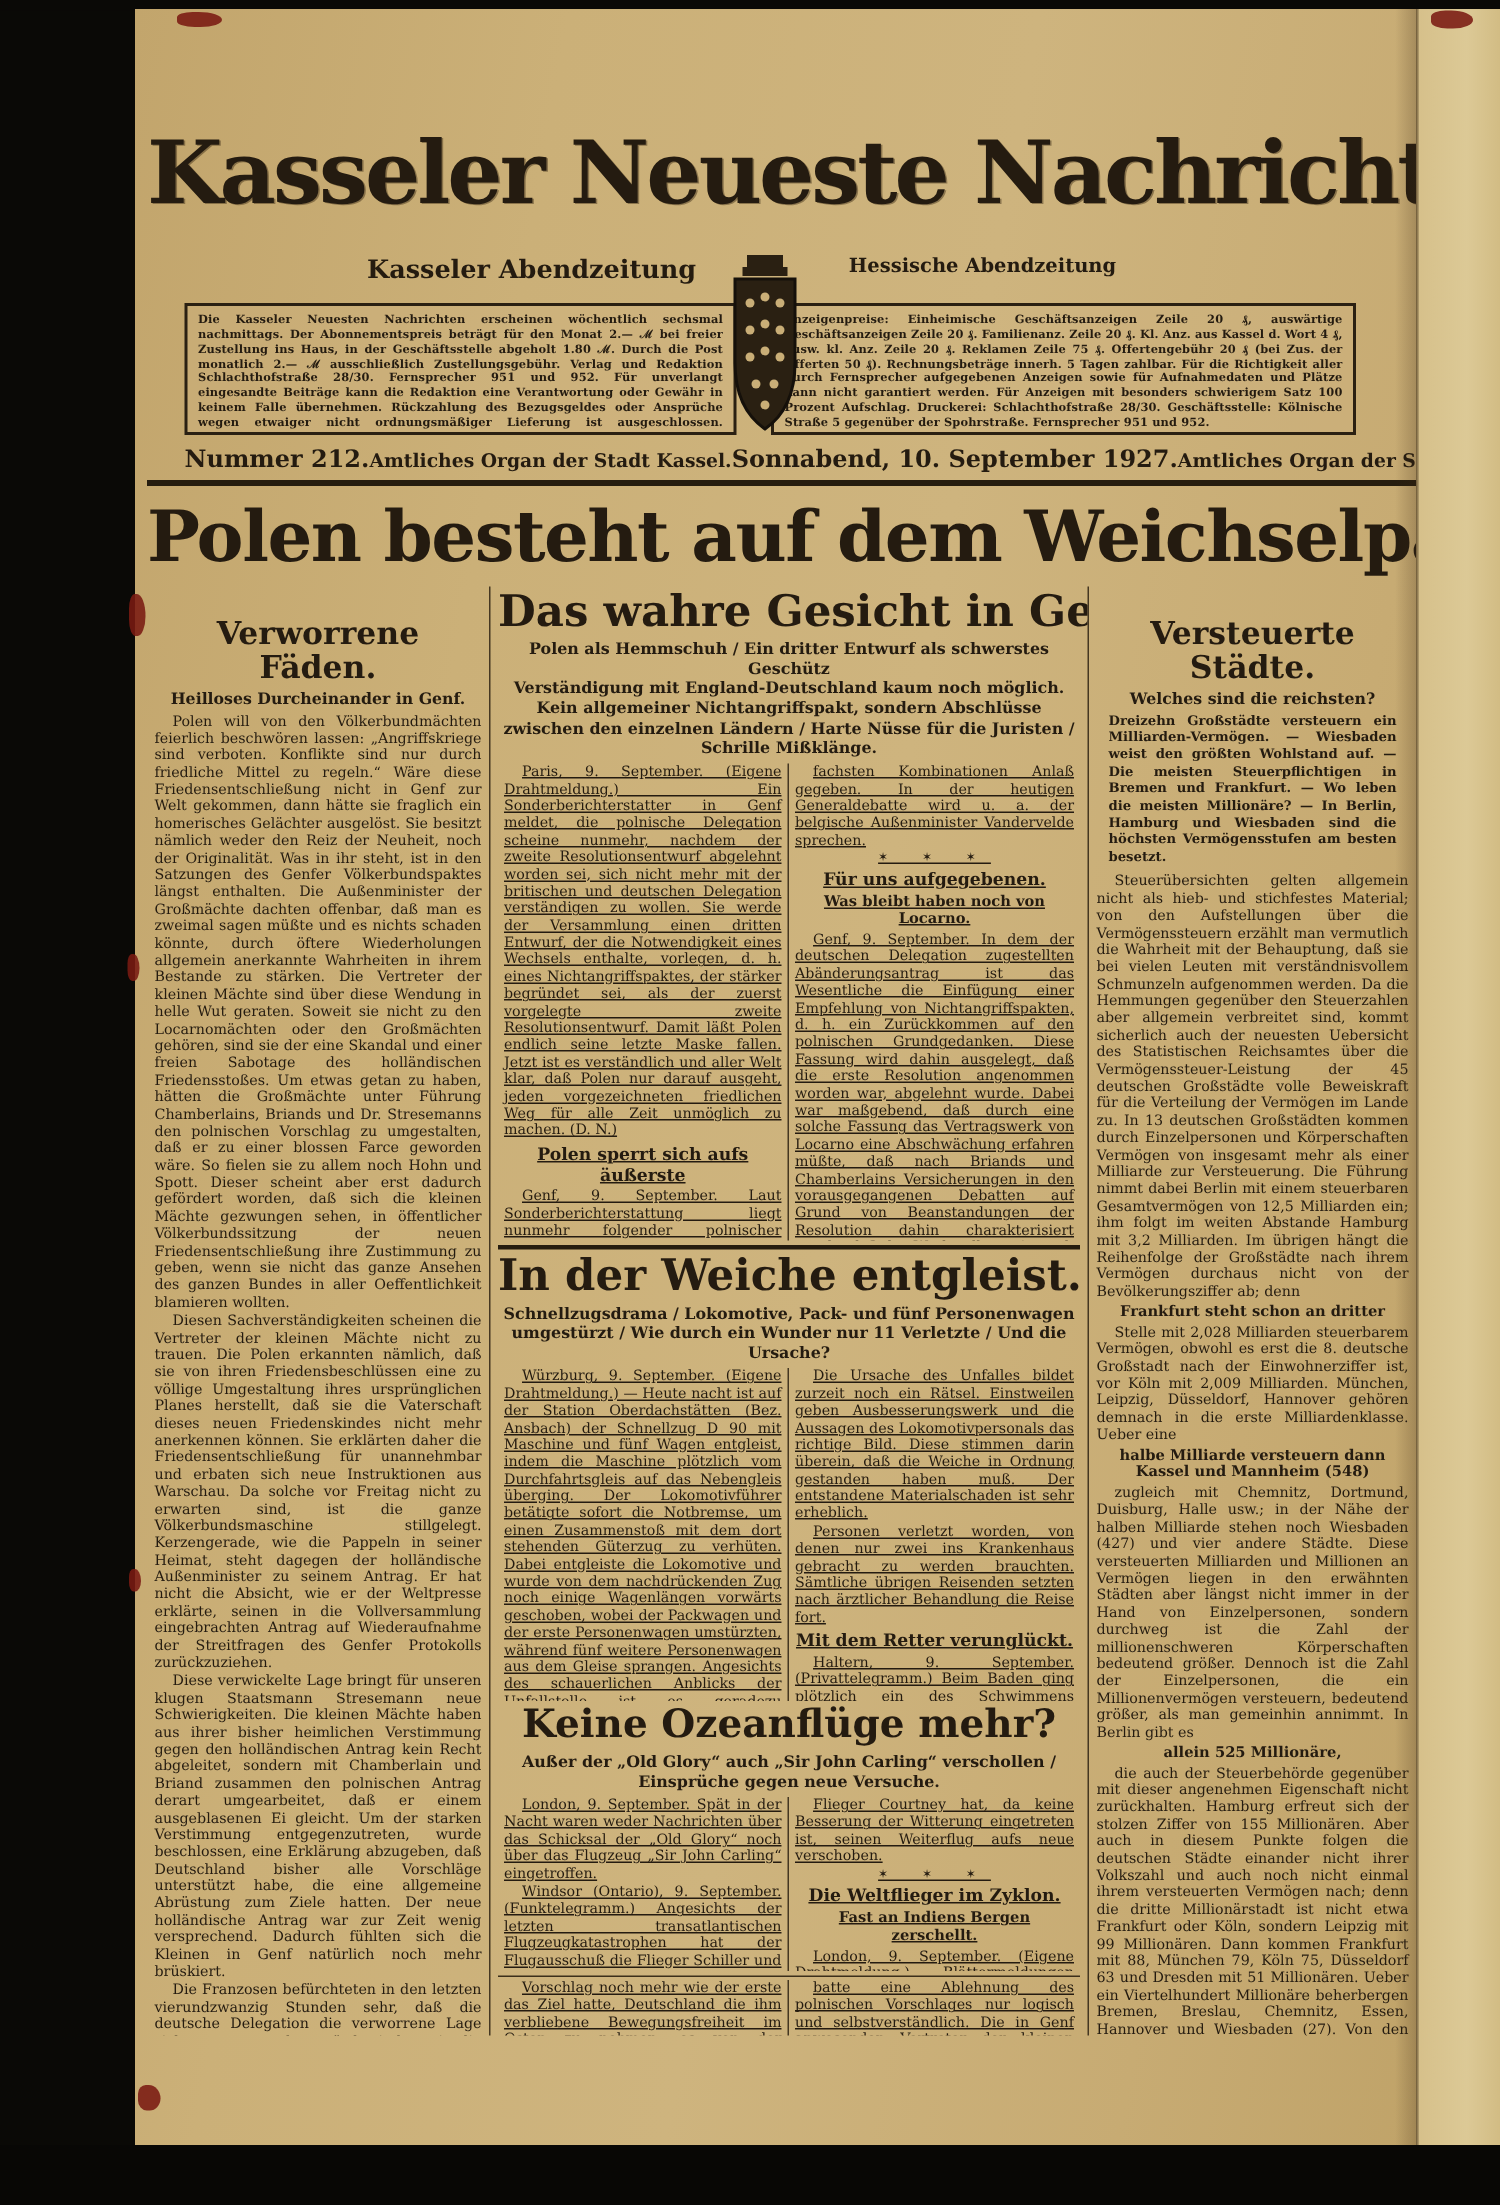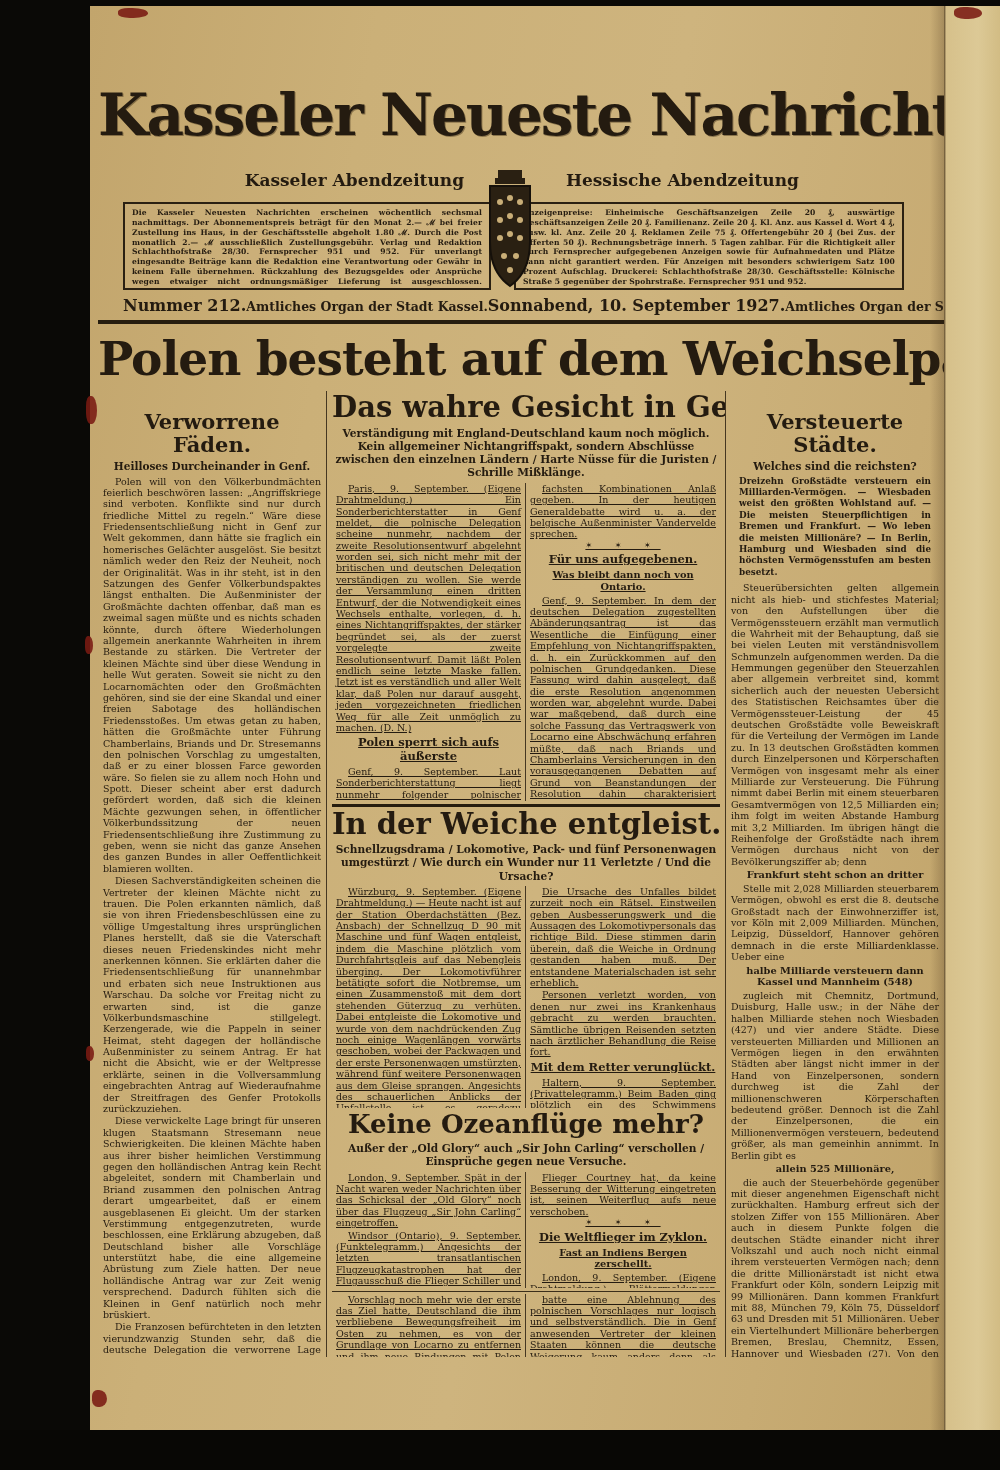--- a/index.html
+++ b/index.html
@@ -17,21 +17,21 @@
   #botbar { position:absolute; left:0; bottom:0; width:1000px; height:40px; background:#080705; }
   .stain { position:absolute; background:#7a1a12; opacity:.88; border-radius:40% 60% 55% 45%; }
   #content { position:absolute; left:8px; top:0; width:846px; height:100%; overflow:hidden; }
 
   
   .masthead { margin-top:80px; text-align:center; font-weight:700; font-size:58px;
     letter-spacing:-2px; white-space:nowrap; line-height:1;
     text-shadow:1px 1px 0 rgba(40,25,8,.4); }
   .subtitle-row { position:relative; margin-top:26px; height:24px; }
   .subtitle-row .sub-l { position:absolute; right:52%; margin-right:40px; font-size:17px; font-weight:700; }
-  .subtitle-row .sub-r { position:absolute; left:52%; margin-left:28px; font-size:17px; font-weight:700; }
+  .subtitle-row .sub-r { position:absolute; left:52%; margin-left:28px; font-size:13px; font-weight:700; }
   .boxes-row { position:relative; margin-top:8px; padding-left:25px; display:flex; }
   .imprint-box { border:2px solid #2a2012; background:rgba(210,185,135,.25);
     height:88px; overflow:hidden; padding:4px 7px; font-size:7.6px; line-height:1.3;
     font-weight:700; text-align:justify; letter-spacing:.1px; }
   .imprint-box.left  { width:368px; }
   .imprint-box.right { width:390px; margin-left:23px; }
   .crest-big { position:absolute; left:384px; top:-34px; width:56px; height:126px; }
   .dateline { display:flex; align-items:baseline; justify-content:space-between;
     padding:6px 28px 0 25px; white-space:nowrap; }
   .dateline .big { font-size:16px; font-weight:700; }
@@ -136,34 +136,35 @@
             <p class="blk blk-p">Diese verwickelte Lage bringt für unseren klugen Staatsmann Stresemann neue Schwierigkeiten. Die kleinen Mächte haben aus ihrer bisher heimlichen Verstimmung gegen den holländischen Antrag kein Recht abgeleitet, sondern mit Chamberlain und Briand zusammen den polnischen Antrag derart umgearbeitet, daß er einem ausgeblasenen Ei gleicht. Um der starken Verstimmung entgegenzutreten, wurde beschlossen, eine Erklärung abzugeben, daß Deutschland bisher alle Vorschläge unterstützt habe, die eine allgemeine Abrüstung zum Ziele hatten. Der neue holländische Antrag war zur Zeit wenig versprechend. Dadurch fühlten sich die Kleinen in Genf natürlich noch mehr brüskiert.</p>
             <p class="blk blk-p">Die Franzosen befürchteten in den letzten vierundzwanzig Stunden sehr, daß die deutsche Delegation die verworrene Lage sich zunutze machen würde, indem sie die Führung der von Frankreich und England im Stiche gelassenen kleinen Staaten an sich risse und sich dadurch alle jene Vorteile sicherte, die Frankreich bisher aus dieser moralischen Stellungnahme zog. Dr. Stresemann zeigte aber durch sein Zusammengehen mit Chamberlain und Briand, daß zu derartigen Befürchtungen kein Grund vorhanden war. Diese Locarnotreue erinnert uns zwar stark an die Nibelungentreue, die wir während des Weltkrieges unseren Verbündeten hielten und die Stimmung dieser Delegationen gegen das Deutsche Reich ist gefährlich. Haben doch diese Mächte das Gefühl, daß der französisch-englische Block im Völkerbund erst aktionsfähig geworden ist, durch die Unterstützung, die ihm Deutschland gewährte, und sie werden vielleicht bald versuchen, sich gegen die Terrorisierung durch die Großmächte zu wehren.</p>
           </div>
       </div>
 
       <div class="col" id="col-mid">
 
         <div>
           <div class="art-title-lg">Das wahre Gesicht in Genf.</div>
           <div class="deck">
+              <p class="blk blk-d">Polen als Hemmschuh / Ein dritter Entwurf als schwerstes Geschütz</p>
               <p class="blk blk-d">Verständigung mit England-Deutschland kaum noch möglich.</p>
               <p class="blk blk-d">Kein allgemeiner Nichtangriffspakt, sondern Abschlüsse zwischen den einzelnen Ländern / Harte Nüsse für die Juristen / Schrille Mißklänge.</p>
             </div>
           <div class="twocol h-genf">
             <div class="subcol first">
                 <p class="blk blk-p">Paris, 9. September. (Eigene Drahtmeldung.) Ein Sonderberichterstatter in Genf meldet, die polnische Delegation scheine nunmehr, nachdem der zweite Resolutionsentwurf abgelehnt worden sei, sich nicht mehr mit der britischen und deutschen Delegation verständigen zu wollen. Sie werde der Versammlung einen dritten Entwurf, der die Notwendigkeit eines Wechsels enthalte, vorlegen, d. h. eines Nichtangriffspaktes, der stärker begründet sei, als der zuerst vorgelegte zweite Resolutionsentwurf. Damit läßt Polen endlich seine letzte Maske fallen. Jetzt ist es verständlich und aller Welt klar, daß Polen nur darauf ausgeht, jeden vorgezeichneten friedlichen Weg für alle Zeit unmöglich zu machen. (D. N.)</p>
                 <p class="blk blk-h">Polen sperrt sich aufs äußerste</p>
                 <p class="blk blk-p">Genf, 9. September. Laut Sonderberichterstattung liegt nunmehr folgender polnischer Abänderungsantrag zu dem geforderten Kriegsverbot vor: Jeder Angriffskrieg ist und bleibt verboten. Infolgedessen lädt die Versammlung die Mitgliedstaaten ein, zum Abschluß von Nichtangriffspakten zu schreiten, die von der Idee getragen sind, daß alle friedlichen Mittel für die Regelung internationaler Konflikte angewendet werden sollen. Ueber Annahme oder Ablehnung des neuen polnischen Antrages berieten vorwiegend die Juristen. Vor heute nachmittag dürfte ein Abschluß sowie die vorgesehenen Reden, u. a. Briands und Stresemanns nicht zu erwarten sein. Dieser unerwartete, ganz und gar nicht entsprechende Verlauf der Dinge hat natürlich zu den mannig-</p>
               </div>
             <div class="subcol">
                 <p class="blk blk-p">fachsten Kombinationen Anlaß gegeben. In der heutigen Generaldebatte wird u. a. der belgische Außenminister Vandervelde sprechen.</p>
                 <p class="blk blk-st">✶ ✶ ✶</p>
                 <p class="blk blk-h">Für uns aufgegebenen.</p>
-                <p class="blk blk-s">Was bleibt dann noch von Ontario.</p>
+                <p class="blk blk-s">Was bleibt haben noch von Locarno.</p>
                 <p class="blk blk-p">Genf, 9. September. In dem der deutschen Delegation zugestellten Abänderungsantrag ist das Wesentliche die Einfügung einer Empfehlung von Nichtangriffspakten, d. h. ein Zurückkommen auf den polnischen Grundgedanken. Diese Fassung wird dahin ausgelegt, daß die erste Resolution angenommen worden war, abgelehnt wurde. Dabei war maßgebend, daß durch eine solche Fassung das Vertragswerk von Locarno eine Abschwächung erfahren müßte, daß nach Briands und Chamberlains Versicherungen in den vorausgegangenen Debatten auf Grund von Beanstandungen der Resolution dahin charakterisiert wurde, daß das Werk selbst, wie auch die deutsche Haltung die wünschenswerte Garantie nach Osten wie nach Westen böten. Man versucht jetzt, sich über die endgültige Fassung des Vorschlages zu verständigen.</p>
               </div>
           </div>
         </div>
 
         <div class="rule-heavy"></div>
 
         <div>
           <div class="art-title-lg">In der Weiche entgleist.</div>
           <div class="deck">

